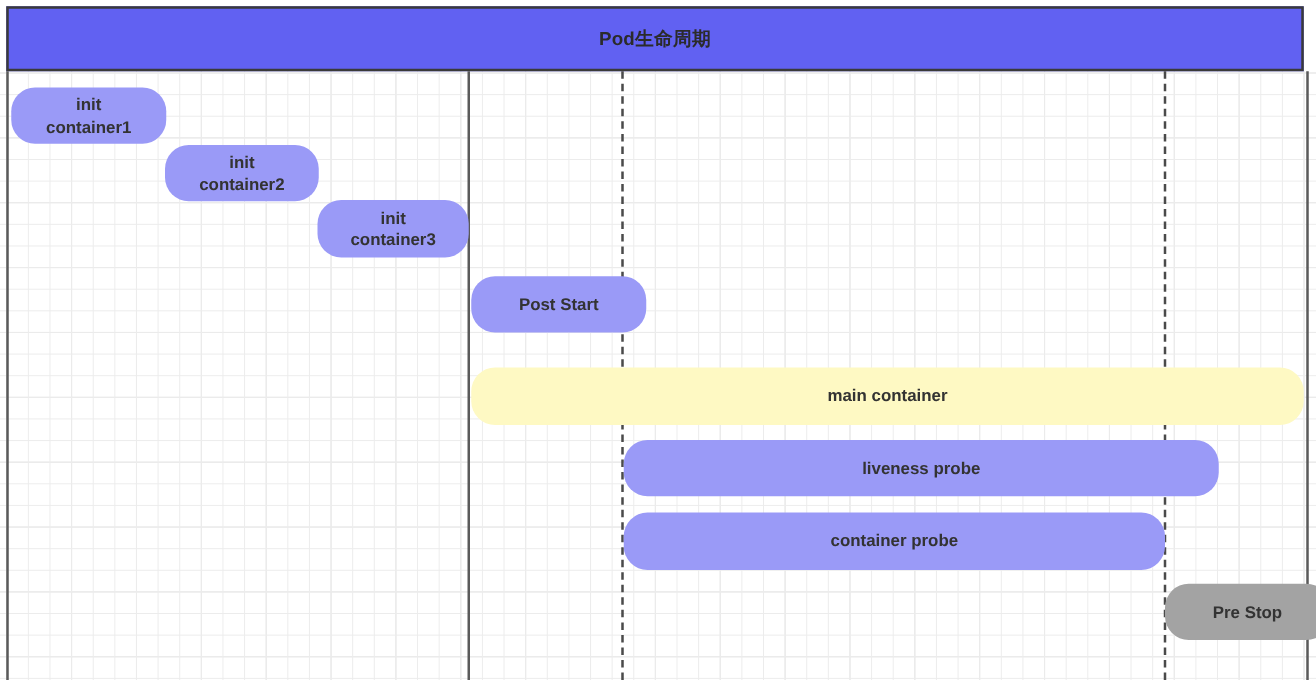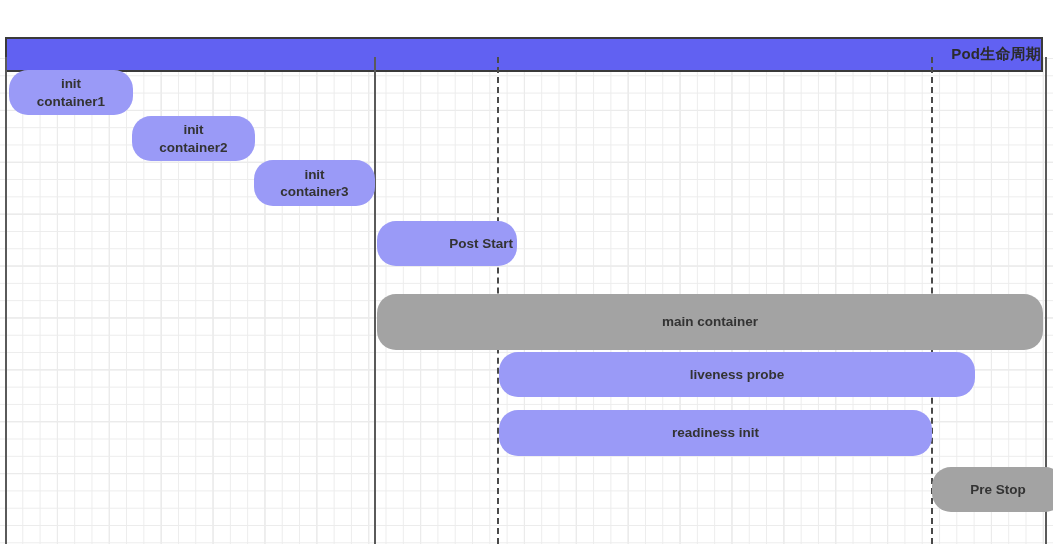--- a/index.html
+++ b/index.html
@@ -43,28 +43,27 @@
       5px 0px,
       0px 1px;
   }
 
   
   .title-bar {
     position: absolute;
     left: 5px;
     top: 5px;
     width: 1038px;
-    height: 35px;
+    height: 52px;
     background: #6161f2;
     border: 2px solid #3a3a3a;
     box-sizing: border-box;
     display: flex;
     align-items: center;
-    justify-content: flex-end;
-    margin-top: 32px;
+    justify-content: center;
   }
   .title-bar-label {
     font-size: 15px;
     font-weight: bold;
     color: #2b2b2b;
     letter-spacing: 0.2px;
   }
 
   
   .vline {
@@ -126,30 +125,30 @@
 container1</span>
       </div>
       <div class="bar two-line" style="left: 132px; top: 116px; width: 123px; height: 45px; background: rgb(154, 154, 247);">
         <span class="bar-label" style="color: rgb(51, 51, 51);">init
 container2</span>
       </div>
       <div class="bar two-line" style="left: 254px; top: 160px; width: 121px; height: 46px; background: rgb(154, 154, 247);">
         <span class="bar-label" style="color: rgb(51, 51, 51);">init
 container3</span>
       </div>
-      <div class="bar" style="left: 377px; top: 221px; width: 140px; height: 45px; background: rgb(154, 154, 247); justify-content: flex-end;">
+      <div class="bar" style="left: 377px; top: 221px; width: 140px; height: 45px; background: rgb(154, 154, 247);">
         <span class="bar-label" style="color: rgb(51, 51, 51);">Post Start</span>
       </div>
-      <div class="bar" style="left: 377px; top: 294px; width: 666px; height: 56px; background: #a3a3a3;">
+      <div class="bar" style="left: 377px; top: 294px; width: 666px; height: 46px; background: #fef9c3;">
         <span class="bar-label" style="color: rgb(51, 51, 51);">main container</span>
       </div>
       <div class="bar" style="left: 499px; top: 352px; width: 476px; height: 45px; background: rgb(154, 154, 247);">
         <span class="bar-label" style="color: rgb(51, 51, 51);">liveness probe</span>
       </div>
       <div class="bar" style="left: 499px; top: 410px; width: 433px; height: 46px; background: rgb(154, 154, 247);">
-        <span class="bar-label" style="color: rgb(51, 51, 51);">readiness init</span>
+        <span class="bar-label" style="color: rgb(51, 51, 51);">container probe</span>
       </div>
       <div class="bar" style="left: 932px; top: 467px; width: 132px; height: 45px; background: #a3a3a3;">
         <span class="bar-label" style="color: rgb(51, 51, 51);">Pre Stop</span>
       </div>
     </div>
 
 </div>
 
 </body></html>

